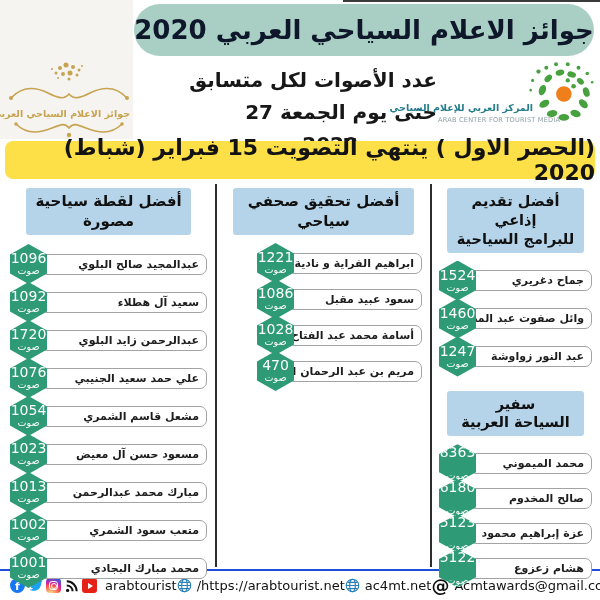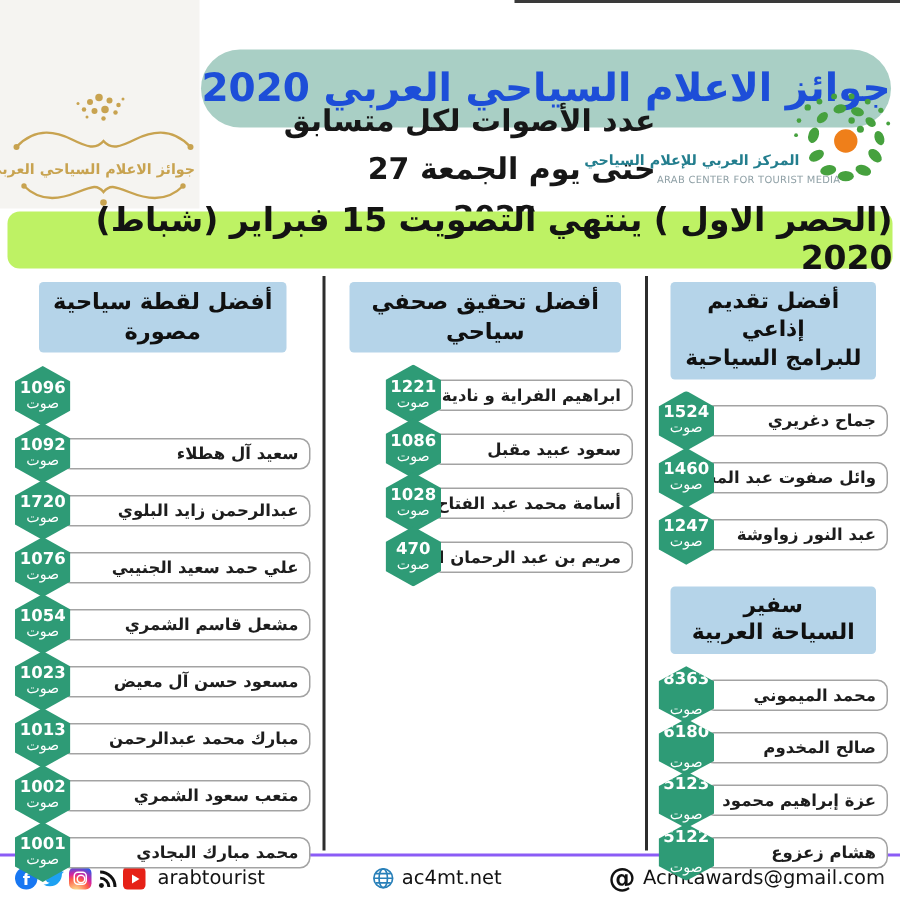--- a/index.html
+++ b/index.html
@@ -5,37 +5,37 @@
   * { margin:0; padding:0; box-sizing:border-box; }
   body { background:#ddd; font-family:"DejaVu Sans", sans-serif; }
   .page { position:relative; width:600px; height:600px; background:#ffffff; overflow:hidden;
           font-family:"DejaVu Sans", sans-serif; color:#161616; }
 
   .top-sliver { position:absolute; top:0; left:343px; width:257px; height:2px; background:#3a3a3a; }
   .logo-bg { position:absolute; left:0; top:0; width:133px; height:139px; background:#f5f4f1; }
 
   .title-box { position:absolute; left:134px; top:4px; width:460px; height:52px; background:#a9cfc5;
                border-radius:26px; display:flex; align-items:center; justify-content:center;
-               font-size:26px; font-weight:bold; direction:rtl; color:#1d4ed8;margin-top:29px; }
+               font-size:26px; font-weight:bold; direction:rtl; color:#0f172a; }
 
   .gold-logo { position:absolute; left:8px; top:60px; width:122px; height:118px; text-align:center; }
   .gold-text { font-size:9.5px; font-weight:bold; color:#c8a350; direction:rtl; line-height:1.2;
                white-space:nowrap; }
 
   .subtitle { position:absolute; left:185px; top:64px; width:252px; direction:rtl; text-align:right;
               font-weight:bold; font-size:20px; line-height:1.6; color:#171717; }
 
   .actm { position:absolute; left:427px; top:60px; width:170px; height:78px; }
   .actm svg { position:absolute; right:0; top:0; }
   .actm-ar { position:absolute; right:64px; top:42px; width:106px; text-align:center; direction:rtl;
              font-size:9.5px; font-weight:bold; color:#237e8e; white-space:nowrap; }
   .actm-en { position:absolute; right:53px; top:56px; width:106px; text-align:center;
              font-size:6.6px; color:#8fa0a6; letter-spacing:.2px; white-space:nowrap; }
 
-  .band { position:absolute; left:5px; top:141px; width:590px; height:38px; background:#bef264;
+  .band { position:absolute; left:5px; top:141px; width:590px; height:38px; background:#fde047;
           border-radius:8px; display:flex; align-items:center; justify-content:center;
           font-size:22px; font-weight:bold; direction:rtl; color:#131313; }
 
   .divider { position:absolute; top:184px; height:383px; width:2px; background:#2d2d2d; }
   .d1 { left:215px; } .d2 { left:430px; }
 
   .col { position:absolute; top:188px; }
   .col-photo { left:8px;  width:201px; }
   .col-press { left:223px; width:201px; }
   .col-radio { left:437px; width:157px; }
@@ -49,29 +49,29 @@
 
   .entry { display:flex; align-items:center; height:40px; margin:0 2px -2px 2px; position:relative; }
   .entries-press .entry { margin-bottom:-4px;padding-left:32px; }
   .entries-amb  .entry { height:38px; margin-bottom:-3px; }
 
   .hex { width:37px; flex:0 0 37px; height:40px; background:#2e9b76; color:#fff;
          clip-path:polygon(50% 0,100% 26%,100% 74%,50% 100%,0 74%,0 26%);
          display:flex; flex-direction:column; align-items:center; justify-content:center;
          line-height:1.1; z-index:2; }
   .entries-amb .hex { height:38px;gap:10px; }
-  .hex-num { font-size:11px; font-weight:bold; }
+  .hex-num { font-size:14px; font-weight:normal; }
   .hex-unit { font-size:9.5px; }
 
   .pill { flex:1; margin-left:-7px; height:21px; background:#fff; border:1px solid #a3a3a3;
           border-radius:7px; display:flex; align-items:center; padding:0 7px; direction:rtl;
           font-size:11px; font-weight:bold; color:#1d1d1d; white-space:nowrap; overflow:hidden; z-index:1; }
 
   .footer { position:absolute; left:0; bottom:0; width:600px; height:31px; background:#fff;
-            border-top:2px solid #8b5cf6; display:flex; align-items:center; justify-content:space-between;
+            border-top:2px solid #1d4ed8; display:flex; align-items:center; justify-content:space-between;
             padding:0 10px; font-size:13px; color:#111; }
   .fgroup { display:flex; align-items:center; gap:5px; }
   .social { display:flex; align-items:center; gap:3px; margin-right:3px; }
   .icon16 { width:15px; height:15px; display:inline-flex; align-items:center; justify-content:center;
             position:relative; flex:0 0 auto; }
   .fb { background:#1877f2; border-radius:50%; }
   .fb::after { content:"f"; color:#fff; font-size:11px; font-weight:bold; line-height:1; margin-top:2px; }
   .ig { background:radial-gradient(circle at 30% 110%, #fdf497 0%, #fd5949 45%, #d6249f 60%, #285AEB 90%);
         border-radius:4px; }
   .ig::before { content:""; position:absolute; inset:3px; border:1.3px solid #fff; border-radius:3px; }
@@ -273,20 +273,21 @@
 
   <div class="col col-photo">
     <div class="col-header">أفضل لقطة سياحية مصورة</div>
     <div class="entries entries-photo">
 
         <div class="entry">
           <div class="hex">
             <div class="hex-num">1096</div>
             <div class="hex-unit">صوت</div>
           </div>
+          <div class="pill">عبدالمجيد صالح البلوي</div>
         </div>
 
         <div class="entry">
           <div class="hex">
             <div class="hex-num">1092</div>
             <div class="hex-unit">صوت</div>
           </div>
           <div class="pill">سعيد آل هطلاء</div>
         </div>
 
@@ -363,20 +364,30 @@
               <path d="M3 11a10 10 0 0 1 10 10" stroke="#111" stroke-width="3.4" fill="none"></path>
               <path d="M3 4a17 17 0 0 1 17 17" stroke="#111" stroke-width="3.4" fill="none"></path>
               <circle cx="4.5" cy="19.5" r="2.8" fill="#111"></circle>
             </svg>
         </span>
         <span class="icon16 yt"></span>
       </span>
       <span class="flabel">arabtourist</span>
     </div>
 
+    <div class="fgroup">
+      <span class="icon16">
+        <svg width="15" height="15" viewBox="0 0 24 24" fill="none" stroke="#2980b9" stroke-width="1.8">
+            <circle cx="12" cy="12" r="10"></circle>
+            <ellipse cx="12" cy="12" rx="4.5" ry="10"></ellipse>
+            <path d="M2 12h20M4 7h16M4 17h16"></path>
+          </svg>
+      </span>
+      <span class="flabel">/https://arabtourist.net</span>
+    </div>
 
     <div class="fgroup">
       <span class="icon16">
         <svg width="15" height="15" viewBox="0 0 24 24" fill="none" stroke="#2980b9" stroke-width="1.8">
             <circle cx="12" cy="12" r="10"></circle>
             <ellipse cx="12" cy="12" rx="4.5" ry="10"></ellipse>
             <path d="M2 12h20M4 7h16M4 17h16"></path>
           </svg>
       </span>
       <span class="flabel">ac4mt.net</span>

